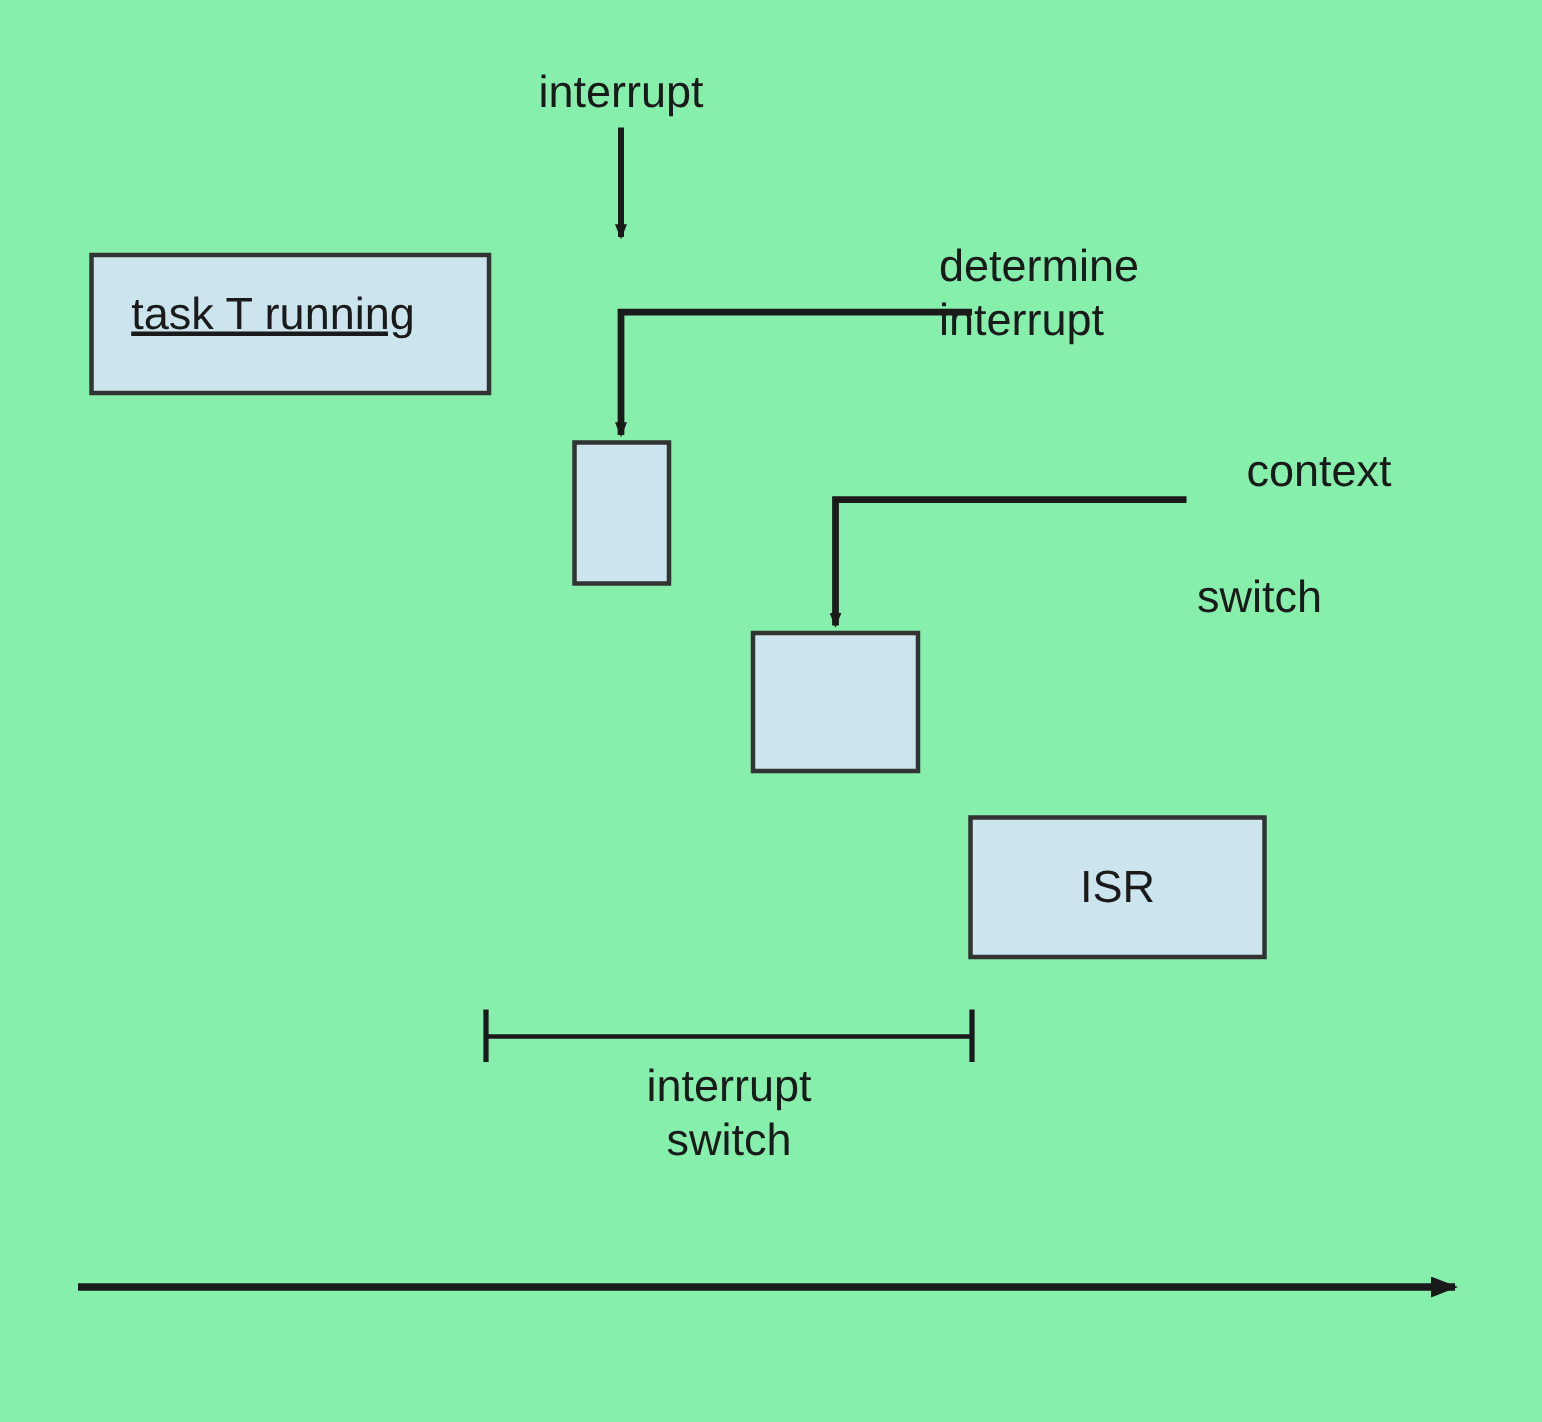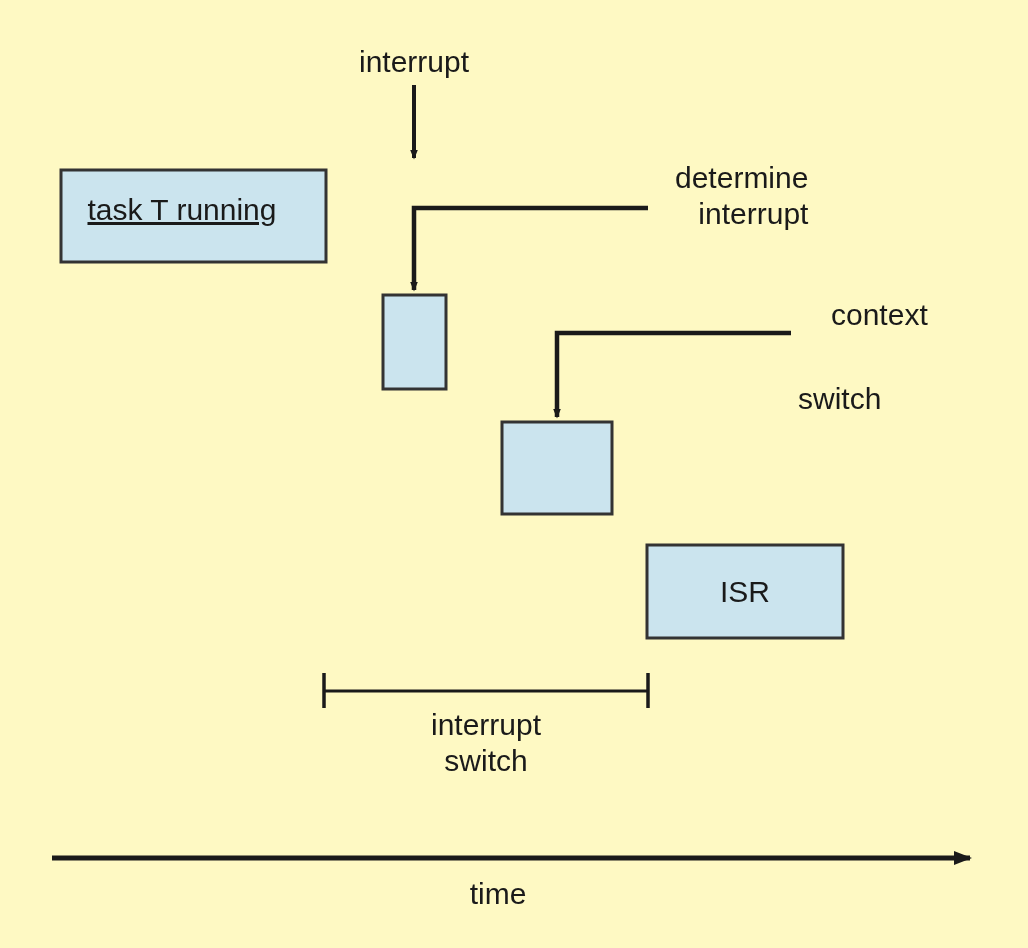--- a/index.html
+++ b/index.html
@@ -7,21 +7,21 @@
     padding: 0;
     background: #ffffff;
   }
   body {
     font-family: "Liberation Sans", sans-serif;
   }
   #canvas {
     position: relative;
     width: 1028px;
     height: 948px;
-    background: #fef9c3;
+    background: #86efac;
     overflow: hidden;
   }
   .svg-layer {
     position: absolute;
     top: 0;
     left: 0;
     width: 1028px;
     height: 948px;
   }
   .lbl {
@@ -78,34 +78,33 @@
       <line x1="324" y1="673" x2="324" y2="708" stroke="#1a1a1a" stroke-width="3.5"></line>
       <line x1="648" y1="673" x2="648" y2="708" stroke="#1a1a1a" stroke-width="3.5"></line>
       <line x1="324" y1="691" x2="648" y2="691" stroke="#1a1a1a" stroke-width="3"></line>
     </g>
 
     <line x1="52" y1="858" x2="970" y2="858" stroke="#1a1a1a" stroke-width="5" marker-end="url(#arrowhead-wide)"></line>
   </svg>
 
   <div class="lbl lbl-center" style="left:324px; top:44px; width:180px;">interrupt</div>
 
-  <div style="position:absolute; left:675px; top:160px;text-align:right;">
+  <div style="position:absolute; left:626px; top:160px;">
     <div class="lbl" style="position:relative; left:0; top:0;">determine</div>
     <div class="lbl" style="position:relative; left:0; top:0;">interrupt</div>
   </div>
 
   <div style="position:absolute; left:798px; top:297px;">
     <div class="lbl" style="position:relative; left:0; top:0;margin-left:33px;">context</div>
     <div class="lbl" style="position:relative; left:0; top:0;margin-top:48px;">switch</div>
   </div>
 
   <div class="box-label" style="left:61px; top:164px; width:242px; height:92px;text-decoration:underline;">task T running</div>
 
   <div class="box-label" style="left:647px; top:545px; width:196px; height:93px;">ISR</div>
 
   <div style="position:absolute; left:325px; top:707px; width:322px; text-align:center;">
     <div class="lbl lbl-center" style="position:relative; left:0; top:0; width:322px;">interrupt</div>
     <div class="lbl lbl-center" style="position:relative; left:0; top:0; width:322px;">switch</div>
   </div>
 
-  <div class="lbl lbl-center" style="left:408px; top:876px; width:180px;">time</div>
 
 </div>
 
 </body></html>

